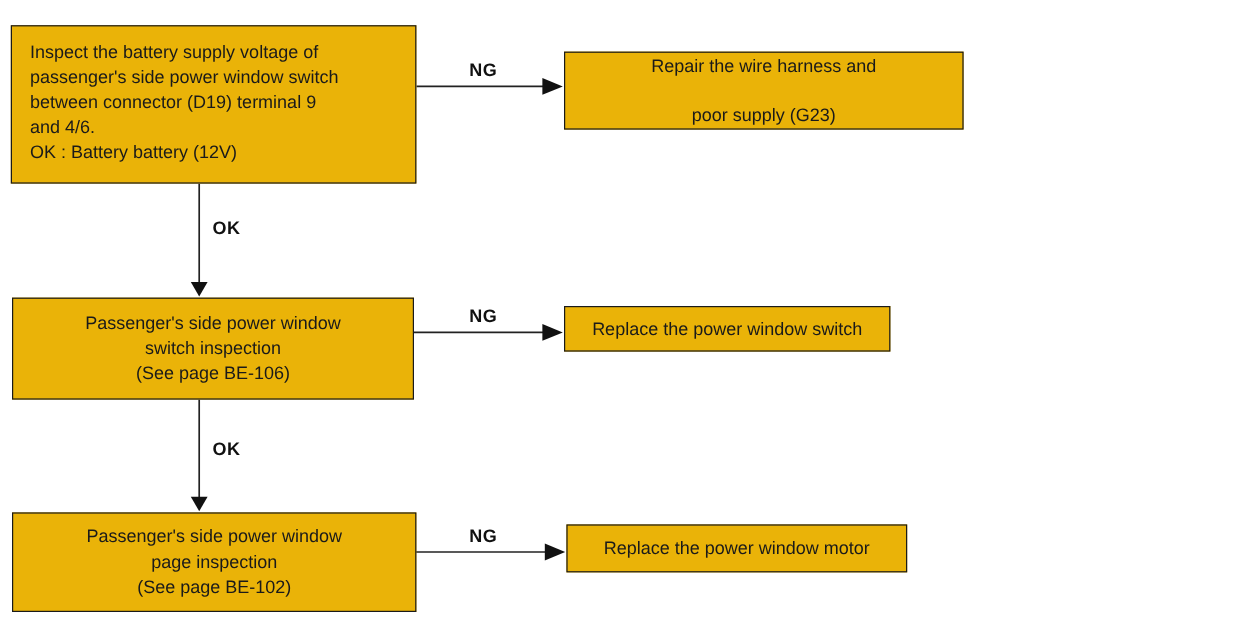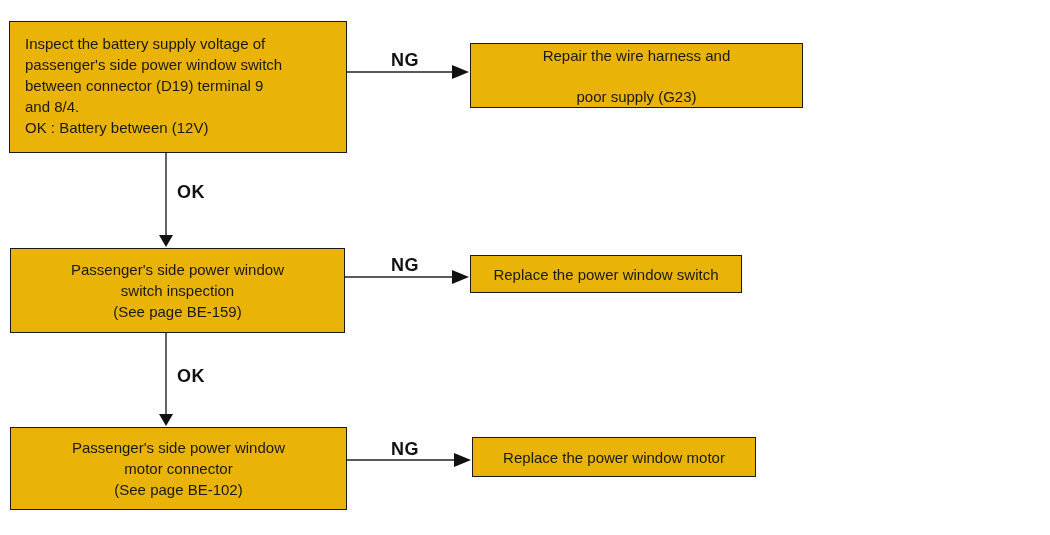--- a/index.html
+++ b/index.html
@@ -42,21 +42,21 @@
   }
   #node-1 { left: 9px;   top: 21px;  width: 338px; height: 132px; }
   #node-2 { left: 470px; top: 43px;  width: 333px; height: 65px; gap: 20px;  }
   #node-3 { left: 10px;  top: 248px; width: 335px; height: 85px;  }
   #node-4 { left: 470px; top: 255px; width: 272px; height: 38px;  }
   #node-5 { left: 10px;  top: 427px; width: 337px; height: 83px;  }
   #node-6 { left: 472px; top: 437px; width: 284px; height: 40px;  }
   .edge-label {
     position: absolute;
     font-weight: bold;
-    font-size: 18px;
+    font-size: 15px;
     letter-spacing: 0.5px;
     color: #111111;
   }
   #edge-label-1 { left: 391px; top: 50px;  }
   #edge-label-2 { left: 177px; top: 182px; }
   #edge-label-3 { left: 391px; top: 255px; }
   #edge-label-4 { left: 177px; top: 366px; }
   #edge-label-5 { left: 391px; top: 439px; }
 </style>
 </head>
@@ -84,42 +84,42 @@
     <g stroke="#222222" stroke-width="1.4" fill="#111111">
       <line x1="345" y1="460" x2="455" y2="460"></line>
       <polygon points="454,453 454,467 471,460" stroke="none"></polygon>
     </g>
   </svg>
 
   <div class="node left-align" id="node-1">
     <div>Inspect the battery supply voltage of</div>
     <div>passenger's side power window switch</div>
     <div>between connector (D19) terminal 9</div>
-    <div>and 8/4.</div>
-    <div>OK : Battery between (12V)</div>
+    <div>and 4/6.</div>
+    <div>OK : Battery battery (12V)</div>
   </div>
 
   <div class="node center" id="node-2">
     <div>Repair the wire harness and</div>
     <div>poor supply (G23)</div>
   </div>
 
   <div class="node center" id="node-3">
     <div>Passenger's side power window</div>
     <div>switch inspection</div>
-    <div>(See page BE-159)</div>
+    <div>(See page BE-106)</div>
   </div>
 
   <div class="node center" id="node-4">
     <div>Replace the power window switch</div>
   </div>
 
   <div class="node center" id="node-5">
     <div>Passenger's side power window</div>
-    <div>motor connector</div>
+    <div>page inspection</div>
     <div>(See page BE-102)</div>
   </div>
 
   <div class="node center" id="node-6">
     <div>Replace the power window motor</div>
   </div>
 
   <div class="edge-label" id="edge-label-1">NG</div>
   <div class="edge-label" id="edge-label-2">OK</div>
   <div class="edge-label" id="edge-label-3">NG</div>

